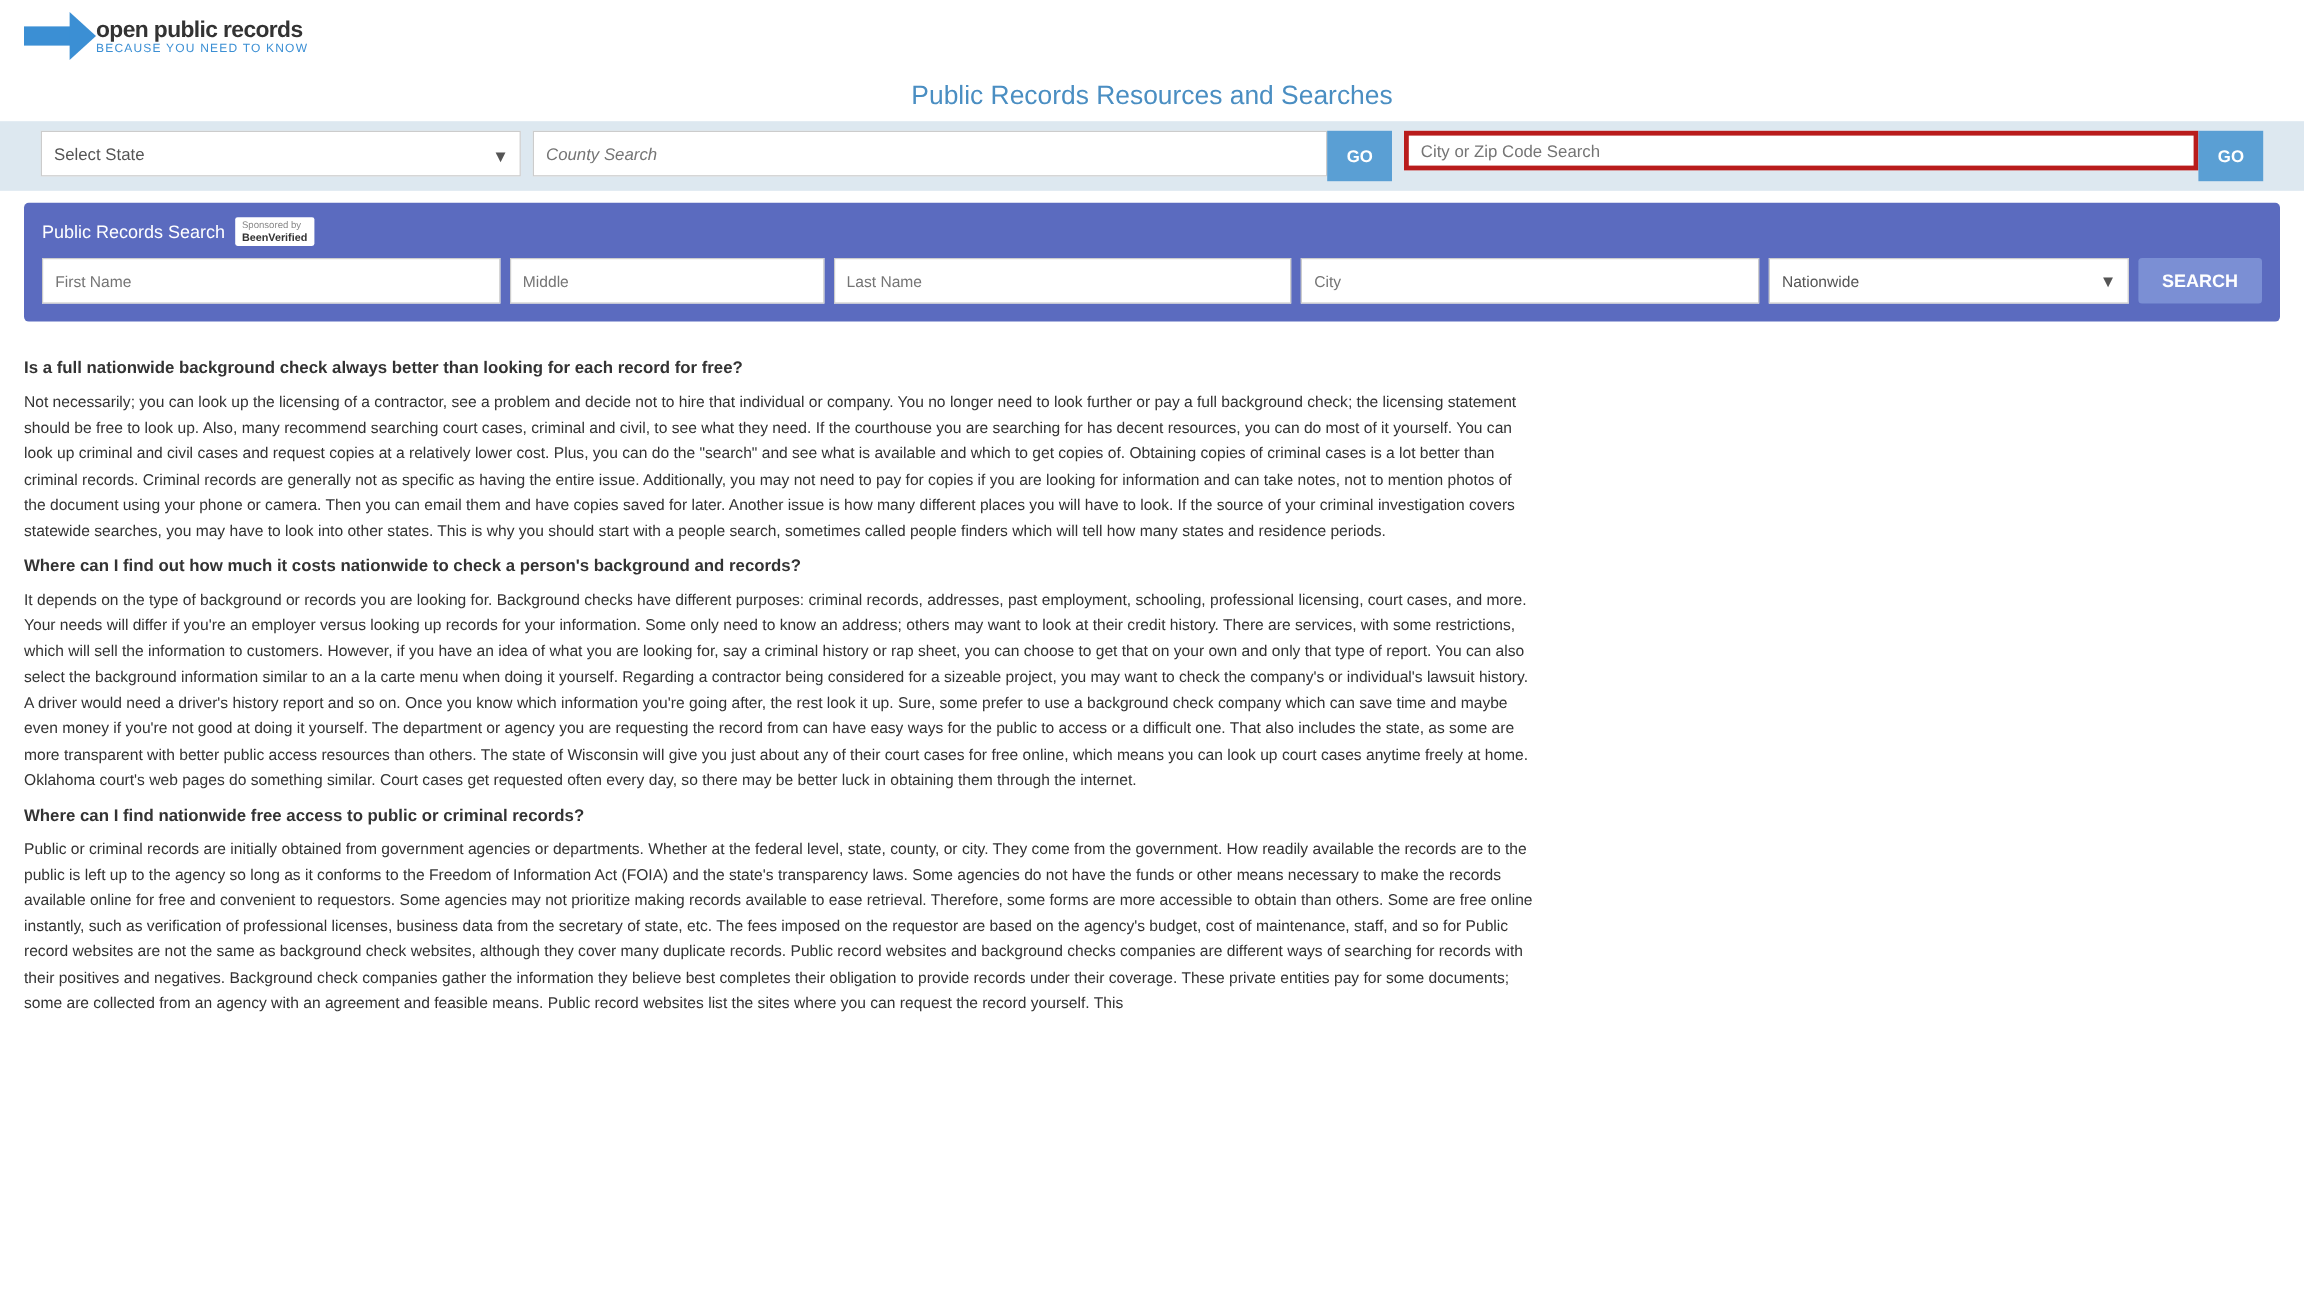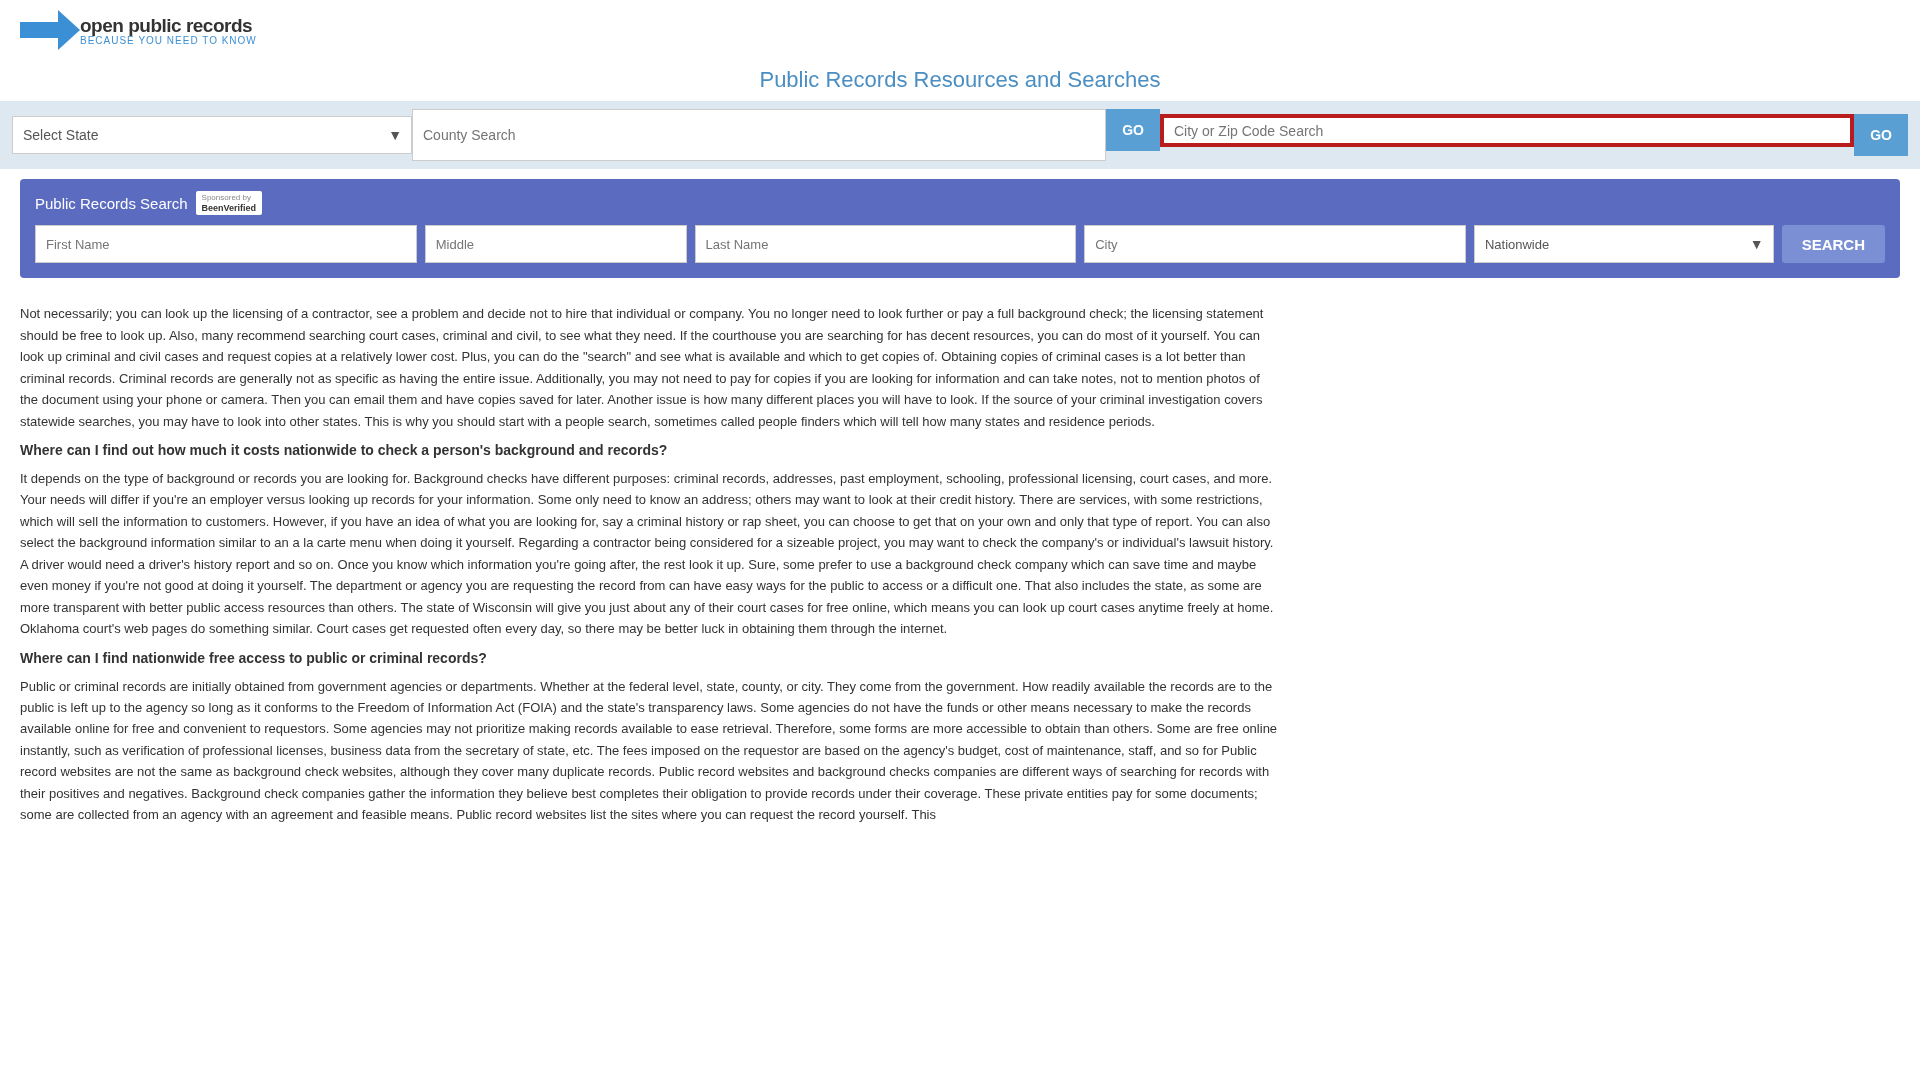--- a/index.html
+++ b/index.html
@@ -9,26 +9,26 @@
     .header { display: flex; align-items: center; padding: 10px 20px 5px 20px; }
     .logo-container { display: flex; align-items: center; }
     .logo-text { display: flex; flex-direction: column; }
     .logo-main { font-size: 19px; font-weight: bold; color: #333; letter-spacing: -0.5px; }
     .logo-tagline { font-size: 10px; color: #3b8fd4; letter-spacing: 1px; text-transform: uppercase; margin-top: -2px; }
 
     
     .page-title { text-align: center; color: #4a8ec2; font-size: 22px; font-weight: normal; padding: 12px 0 8px 0; }
 
     
-    .search-bar { background: #dde8f0; padding: 8px 12px; display: flex; align-items: center; gap: 0; }
+    .search-bar { background: #dde8f0; padding: 8px 34px; display: flex; gap: 10px; }
     .state-select-wrapper { position: relative; width: 400px; }
     .state-select { width: 100%; padding: 8px 30px 8px 10px; border: 1px solid #ccc; background: #fff; font-size: 14px; color: #555; appearance: none; cursor: pointer; height: 38px; }
     .select-arrow { position: absolute; right: 10px; top: 50%; transform: translateY(-50%); color: #555; pointer-events: none; }
     .county-wrapper { display: flex; flex: 1; }
-    .county-input { flex: 1; padding: 8px 10px; border: 1px solid #ccc; font-size: 14px; height: 52px; }
+    .county-input { flex: 1; padding: 8px 10px; border: 1px solid #ccc; font-size: 14px; height: 38px; font-style: italic; }
     .go-btn { padding: 0 16px; background: #5a9fd4; color: #fff; border: none; font-size: 14px; font-weight: bold; cursor: pointer; height: 42px; }
     .city-wrapper { display: flex; flex: 1; }
     .city-input { flex: 1; padding: 8px 10px; border: 4px solid #b91c1c; font-size: 14px; height: 33px; }
 
     
     .search-widget { margin: 10px 20px; background: #5b6bbf; border-radius: 4px; padding: 12px 15px 15px 15px; }
     .widget-header { display: flex; align-items: center; margin-bottom: 10px; }
     .widget-title { color: #fff; font-size: 15px; font-weight: normal; margin-right: 8px; }
     .sponsored-badge { background: #fff; color: #555; font-size: 9px; padding: 2px 6px; border-radius: 2px; }
     .sponsored-badge .sponsored-by { font-size: 8px; color: #888; display: block; line-height: 1.2; }
@@ -120,20 +120,21 @@
         <option>Nationwide</option>
       </select>
       <span class="nationwide-arrow">▼</span>
     </div>
     <button class="search-btn">SEARCH</button>
   </div>
 </div>
 
 <div class="content">
   <div>
+    <h2>Is a full nationwide background check always better than looking for each record for free?</h2>
     <p>Not necessarily; you can look up the licensing of a contractor, see a problem and decide not to hire that individual or company. You no longer need to look further or pay a full background check; the licensing statement should be free to look up. Also, many recommend searching court cases, criminal and civil, to see what they need. If the courthouse you are searching for has decent resources, you can do most of it yourself. You can look up criminal and civil cases and request copies at a relatively lower cost. Plus, you can do the "search" and see what is available and which to get copies of. Obtaining copies of criminal cases is a lot better than criminal records. Criminal records are generally not as specific as having the entire issue. Additionally, you may not need to pay for copies if you are looking for information and can take notes, not to mention photos of the document using your phone or camera. Then you can email them and have copies saved for later. Another issue is how many different places you will have to look. If the source of your criminal investigation covers statewide searches, you may have to look into other states. This is why you should start with a people search, sometimes called people finders which will tell how many states and residence periods.</p>
   </div>
   <div>
     <h2>Where can I find out how much it costs nationwide to check a person's background and records?</h2>
     <p>It depends on the type of background or records you are looking for. Background checks have different purposes: criminal records, addresses, past employment, schooling, professional licensing, court cases, and more. Your needs will differ if you're an employer versus looking up records for your information. Some only need to know an address; others may want to look at their credit history. There are services, with some restrictions, which will sell the information to customers. However, if you have an idea of what you are looking for, say a criminal history or rap sheet, you can choose to get that on your own and only that type of report. You can also select the background information similar to an a la carte menu when doing it yourself. Regarding a contractor being considered for a sizeable project, you may want to check the company's or individual's lawsuit history. A driver would need a driver's history report and so on. Once you know which information you're going after, the rest look it up. Sure, some prefer to use a background check company which can save time and maybe even money if you're not good at doing it yourself. The department or agency you are requesting the record from can have easy ways for the public to access or a difficult one. That also includes the state, as some are more transparent with better public access resources than others. The state of Wisconsin will give you just about any of their court cases for free online, which means you can look up court cases anytime freely at home. Oklahoma court's web pages do something similar. Court cases get requested often every day, so there may be better luck in obtaining them through the internet.</p>
   </div>
   <div>
     <h2>Where can I find nationwide free access to public or criminal records?</h2>
     <p>Public or criminal records are initially obtained from government agencies or departments. Whether at the federal level, state, county, or city. They come from the government. How readily available the records are to the public is left up to the agency so long as it conforms to the Freedom of Information Act (FOIA) and the state's transparency laws. Some agencies do not have the funds or other means necessary to make the records available online for free and convenient to requestors. Some agencies may not prioritize making records available to ease retrieval. Therefore, some forms are more accessible to obtain than others. Some are free online instantly, such as verification of professional licenses, business data from the secretary of state, etc. The fees imposed on the requestor are based on the agency's budget, cost of maintenance, staff, and so for Public record websites are not the same as background check websites, although they cover many duplicate records. Public record websites and background checks companies are different ways of searching for records with their positives and negatives. Background check companies gather the information they believe best completes their obligation to provide records under their coverage. These private entities pay for some documents; some are collected from an agency with an agreement and feasible means. Public record websites list the sites where you can request the record yourself. This</p>
   </div>

